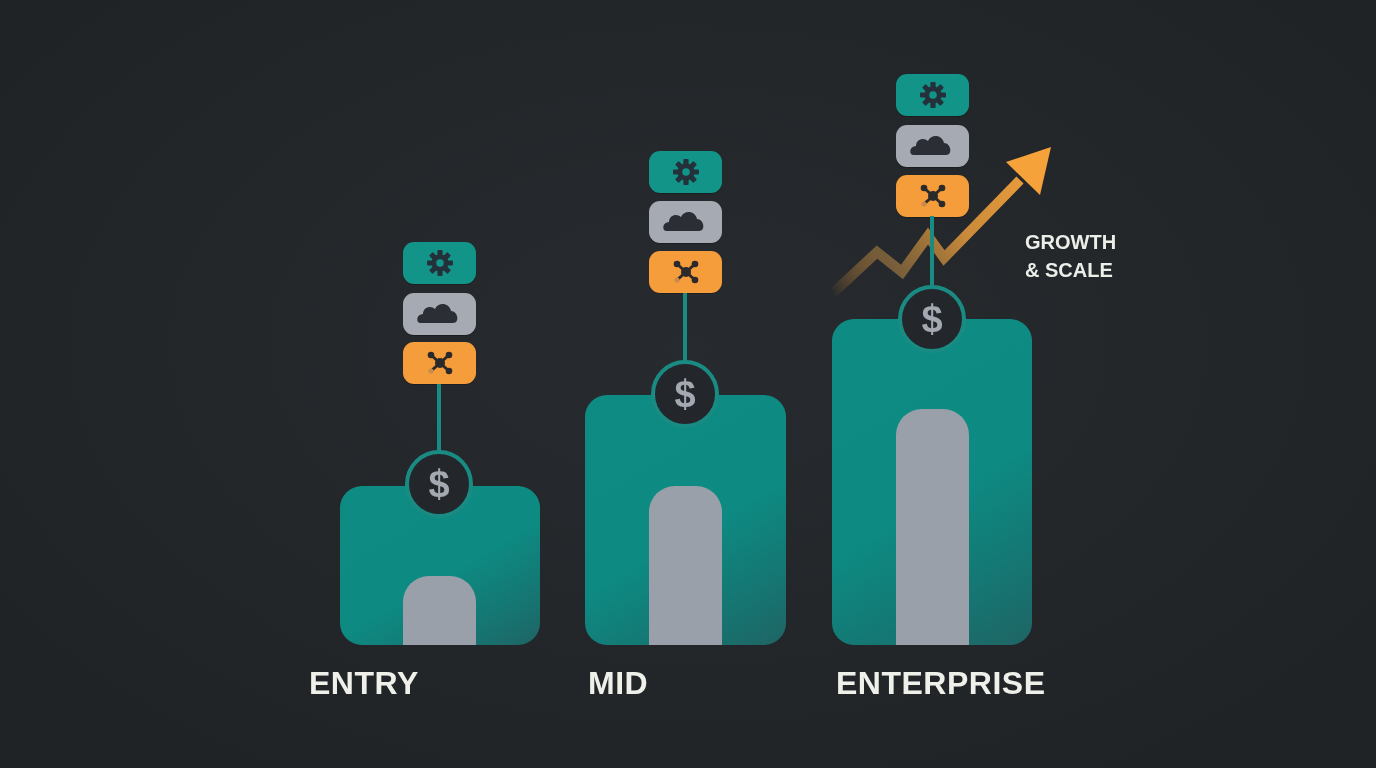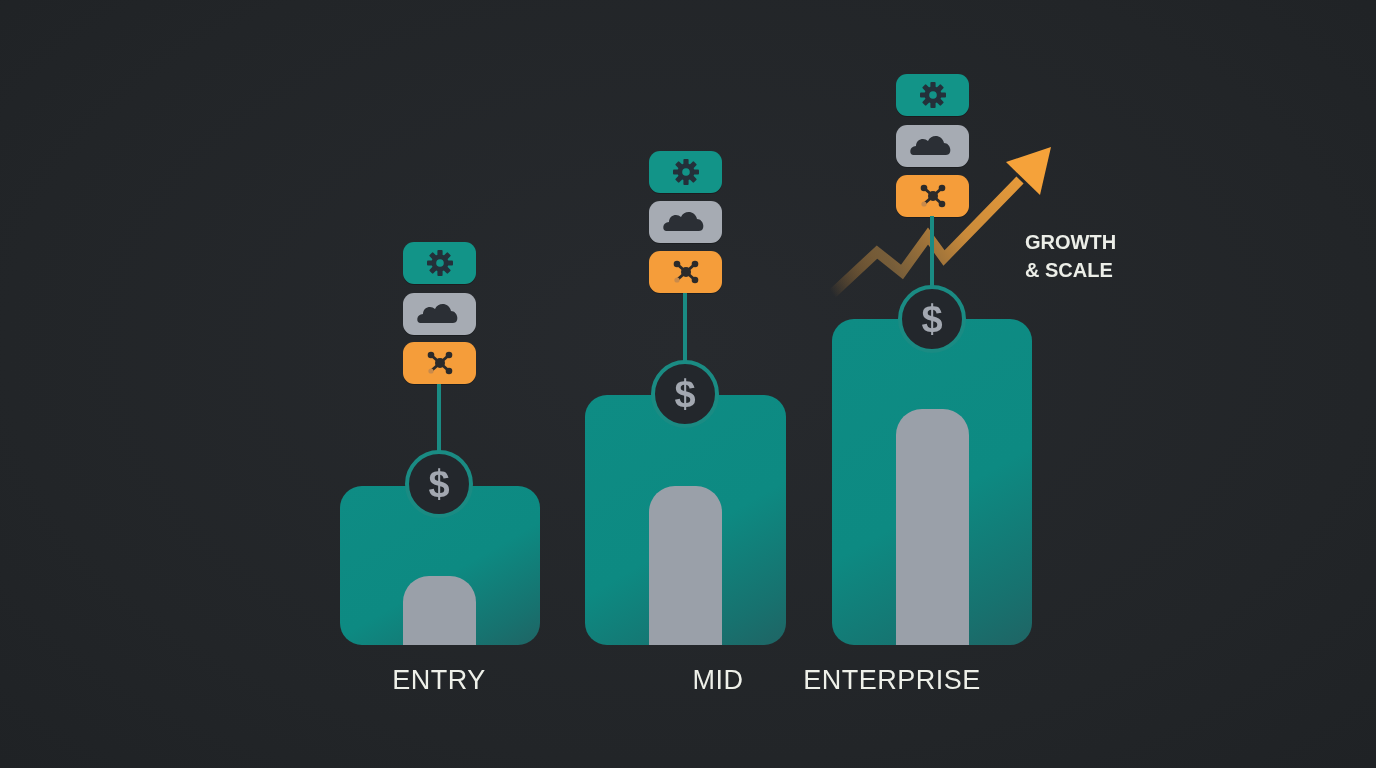--- a/index.html
+++ b/index.html
@@ -6,21 +6,21 @@
   body{width:1376px;height:768px;background:#24272b;position:relative;overflow:hidden;font-family:"Liberation Sans",sans-serif;}
   .bg{position:absolute;inset:0;background:radial-gradient(ellipse at 50% 45%,#272a2e 0%,#222528 70%,#1f2225 100%);}
   .card{position:absolute;border-radius:22px;background:linear-gradient(150deg,#0e8c84 0%,#0d8a82 55%,#17726f 85%,#1f6464 100%);}
   .pill{position:absolute;background:#9aa0a9;border-radius:26px 26px 0 0;}
   .line{position:absolute;width:4px;background:#1a8b83;}
   .coin{position:absolute;width:60px;height:60px;border-radius:50%;background:#23272c;border:4px solid #1a8b83;display:flex;align-items:center;justify-content:center;color:#a3a8b1;font-weight:bold;font-size:38px;}
   .tile{position:absolute;width:73px;height:42px;border-radius:11px;display:flex;align-items:center;justify-content:center;box-shadow:0 1px 0 rgba(0,0,0,.25);}
   .t-gear{background:#129488;}
   .t-cloud{background:#a6abb3;}
   .t-net{background:#f59d3a;}
-  .label{position:absolute;color:#eef0e9;font-weight:normal;font-size:27px;letter-spacing:.5px;text-align:center;width:260px;}
+  .label{position:absolute;color:#eef0e9;font-weight:bold;font-size:32px;letter-spacing:.5px;text-align:left;width:260px;}
   .growth{position:absolute;color:#eceee8;font-weight:bold;font-size:20px;line-height:28px;}
 </style>
 </head>
 <body>
 
 <div class="bg"></div>
 
 <svg width="0" height="0" style="position:absolute">
   <defs>
     <g id="gear">
@@ -128,19 +128,19 @@
     </div>
   <div class="tile t-net" style="left:896px;top:175px;">
       <svg width="30" height="28" viewBox="-15 -14 30 28">
         <use href="#net"></use>
       </svg>
     </div>
   <div class="line" style="left:930px;top:216px;height:72px;"></div>
   <div class="card" style="left:832px;top:319px;width:200px;height:326px;"></div>
   <div class="pill" style="left:896px;top:409px;width:73px;height:236px;"></div>
   <div class="coin" style="left:898px;top:285px;">$</div>
-  <div class="label" style="left:762px;top:665px;">ENTERPRISE</div>
+  <div class="label" style="left:836px;top:665px;">ENTERPRISE</div>
 </div>
 
 <div class="growth" style="left:1005px;top:228px;margin-left:20px;">
   <div>GROWTH</div>
   <div>&amp; SCALE</div>
 </div>
 
 </body></html>

